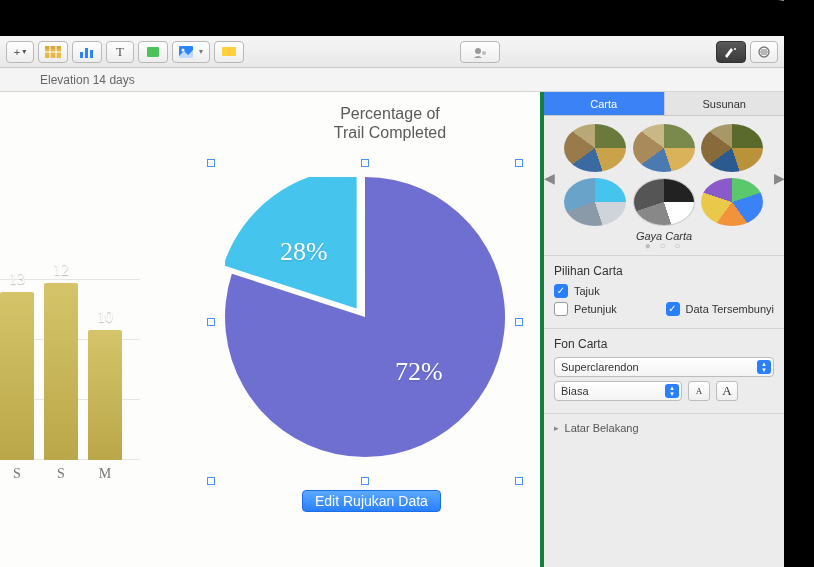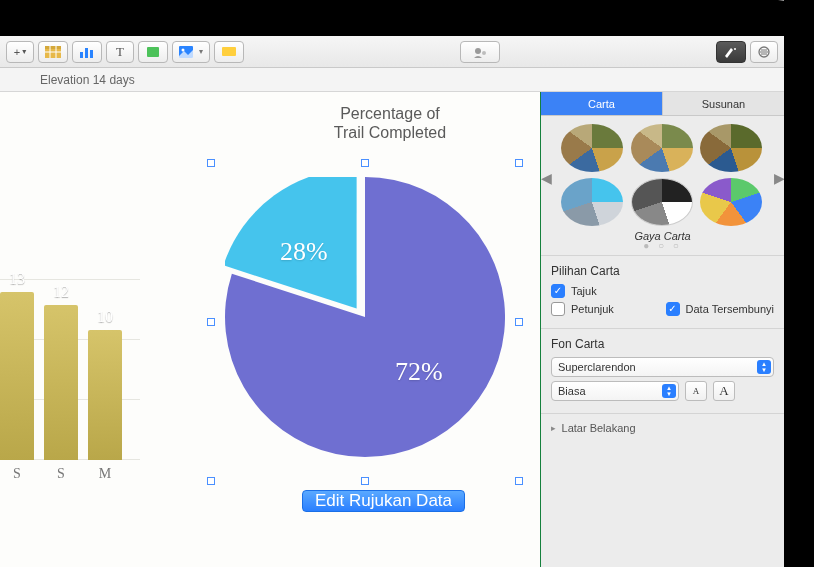--- a/index.html
+++ b/index.html
@@ -20,37 +20,37 @@
   .tbtn.yellow rect{ fill:#ffcf3d; }
   .spacer { flex:1; }
   .pill { width:40px; }
 
   
   .subheader { height:24px; background:#f4f4f4; border-bottom:1px solid #d6d6d6; display:flex; align-items:center; padding-left:40px; font-size:12px; color:#666; }
 
   
   .main { position:absolute; top:56px; bottom:0; left:0; right:0; display:flex; }
   .canvas { flex:1; background:#fdfdfb; position:relative; overflow:hidden; }
-  .inspector { width:244px; background:#ececec; border-left:1px solid #15803d; display:flex; flex-direction:column; font-size:11px; color:#333; }
+  .inspector { width:244px; background:#ececec; border-left:4px solid #15803d; display:flex; flex-direction:column; font-size:11px; color:#333; }
 
   
   .chart-title { position:absolute; top:12px; left:260px; width:260px; text-align:center; font-family:"Georgia","Superclarendon",serif; font-size:16px; color:#5a5a5a; line-height:1.2; }
   .sel-box { position:absolute; top:70px; left:210px; width:310px; height:320px; border:1px solid rgba(0,0,0,0); }
   .handle { position:absolute; width:8px; height:8px; background:#fff; border:1px solid #4a90ff; }
   .h-tl{top:-4px;left:-4px}.h-tr{top:-4px;right:-4px}.h-bl{bottom:-4px;left:-4px}.h-br{bottom:-4px;right:-4px}
   .h-tm{top:-4px;left:calc(50% - 4px)}.h-bm{bottom:-4px;left:calc(50% - 4px)}
   .h-ml{left:-4px;top:calc(50% - 4px)}.h-mr{right:-4px;top:calc(50% - 4px)}
 
   .pie { position:absolute; top:85px; left:225px; width:280px; height:280px; }
   .pie svg { width:100%; height:100%; }
   .pie-label { position:absolute; font-family:"Georgia",serif; font-size:26px; color:#fff; font-weight:500; text-shadow:0 1px 2px rgba(0,0,0,.15); }
   .pie-label.big { top:180px; left:170px; }
   .pie-label.small { top:60px; left:55px; }
 
-  .edit-data { position:absolute; top:398px; left:302px; height:22px; padding:0 12px; background:linear-gradient(#5aa9ff,#2a7fff); border:1px solid #1a6fe6; border-radius:4px; color:#fff; font-size:17px; display:flex; align-items:center; cursor:pointer; }
+  .edit-data { position:absolute; top:398px; left:302px; height:22px; padding:0 12px; background:linear-gradient(#5aa9ff,#2a7fff); border:1px solid #1a6fe6; border-radius:4px; color:#fff; font-size:14px; display:flex; align-items:center; cursor:pointer; }
 
   
   .bars { position:absolute; left:0; top:110px; width:140px; height:280px; }
   .bar { position:absolute; bottom:22px; width:34px; background:linear-gradient(#d6c46a,#b9a749); border-radius:2px 2px 0 0; }
   .bar .val { position:absolute; top:-22px; width:100%; text-align:center; color:#fff; font-family:Georgia,serif; font-size:16px; text-shadow:0 1px 1px rgba(0,0,0,.3); }
   .axis-label { position:absolute; bottom:0; width:34px; text-align:center; color:#777; font-family:Georgia,serif; font-size:14px; }
   .hgrid { position:absolute; left:0; right:0; height:0; border-top:1px solid #e6e6e0; }
 
   
   .itabs { display:flex; height:24px; border-bottom:1px solid #c9c9c9; }
@@ -166,21 +166,21 @@
     <div class="canvas">
 
       <div class="bars">
         <div class="hgrid" style="bottom:22px;"></div>
         <div class="hgrid" style="bottom:82px;"></div>
         <div class="hgrid" style="bottom:142px;"></div>
         <div class="hgrid" style="bottom:202px;"></div>
         <div class="bar" style="left:0px;height:168px;">
             <div class="val">13</div>
           </div>
-        <div class="bar" style="left:44px;height:155px;">
+        <div class="bar" style="left:44px;height:177px;">
             <div class="val">12</div>
           </div>
         <div class="bar" style="left:88px;height:130px;">
             <div class="val">10</div>
           </div>
         <div class="axis-label" style="left:0;">S</div>
         <div class="axis-label" style="left:44px;">S</div>
         <div class="axis-label" style="left:88px;">M</div>
       </div>
 

